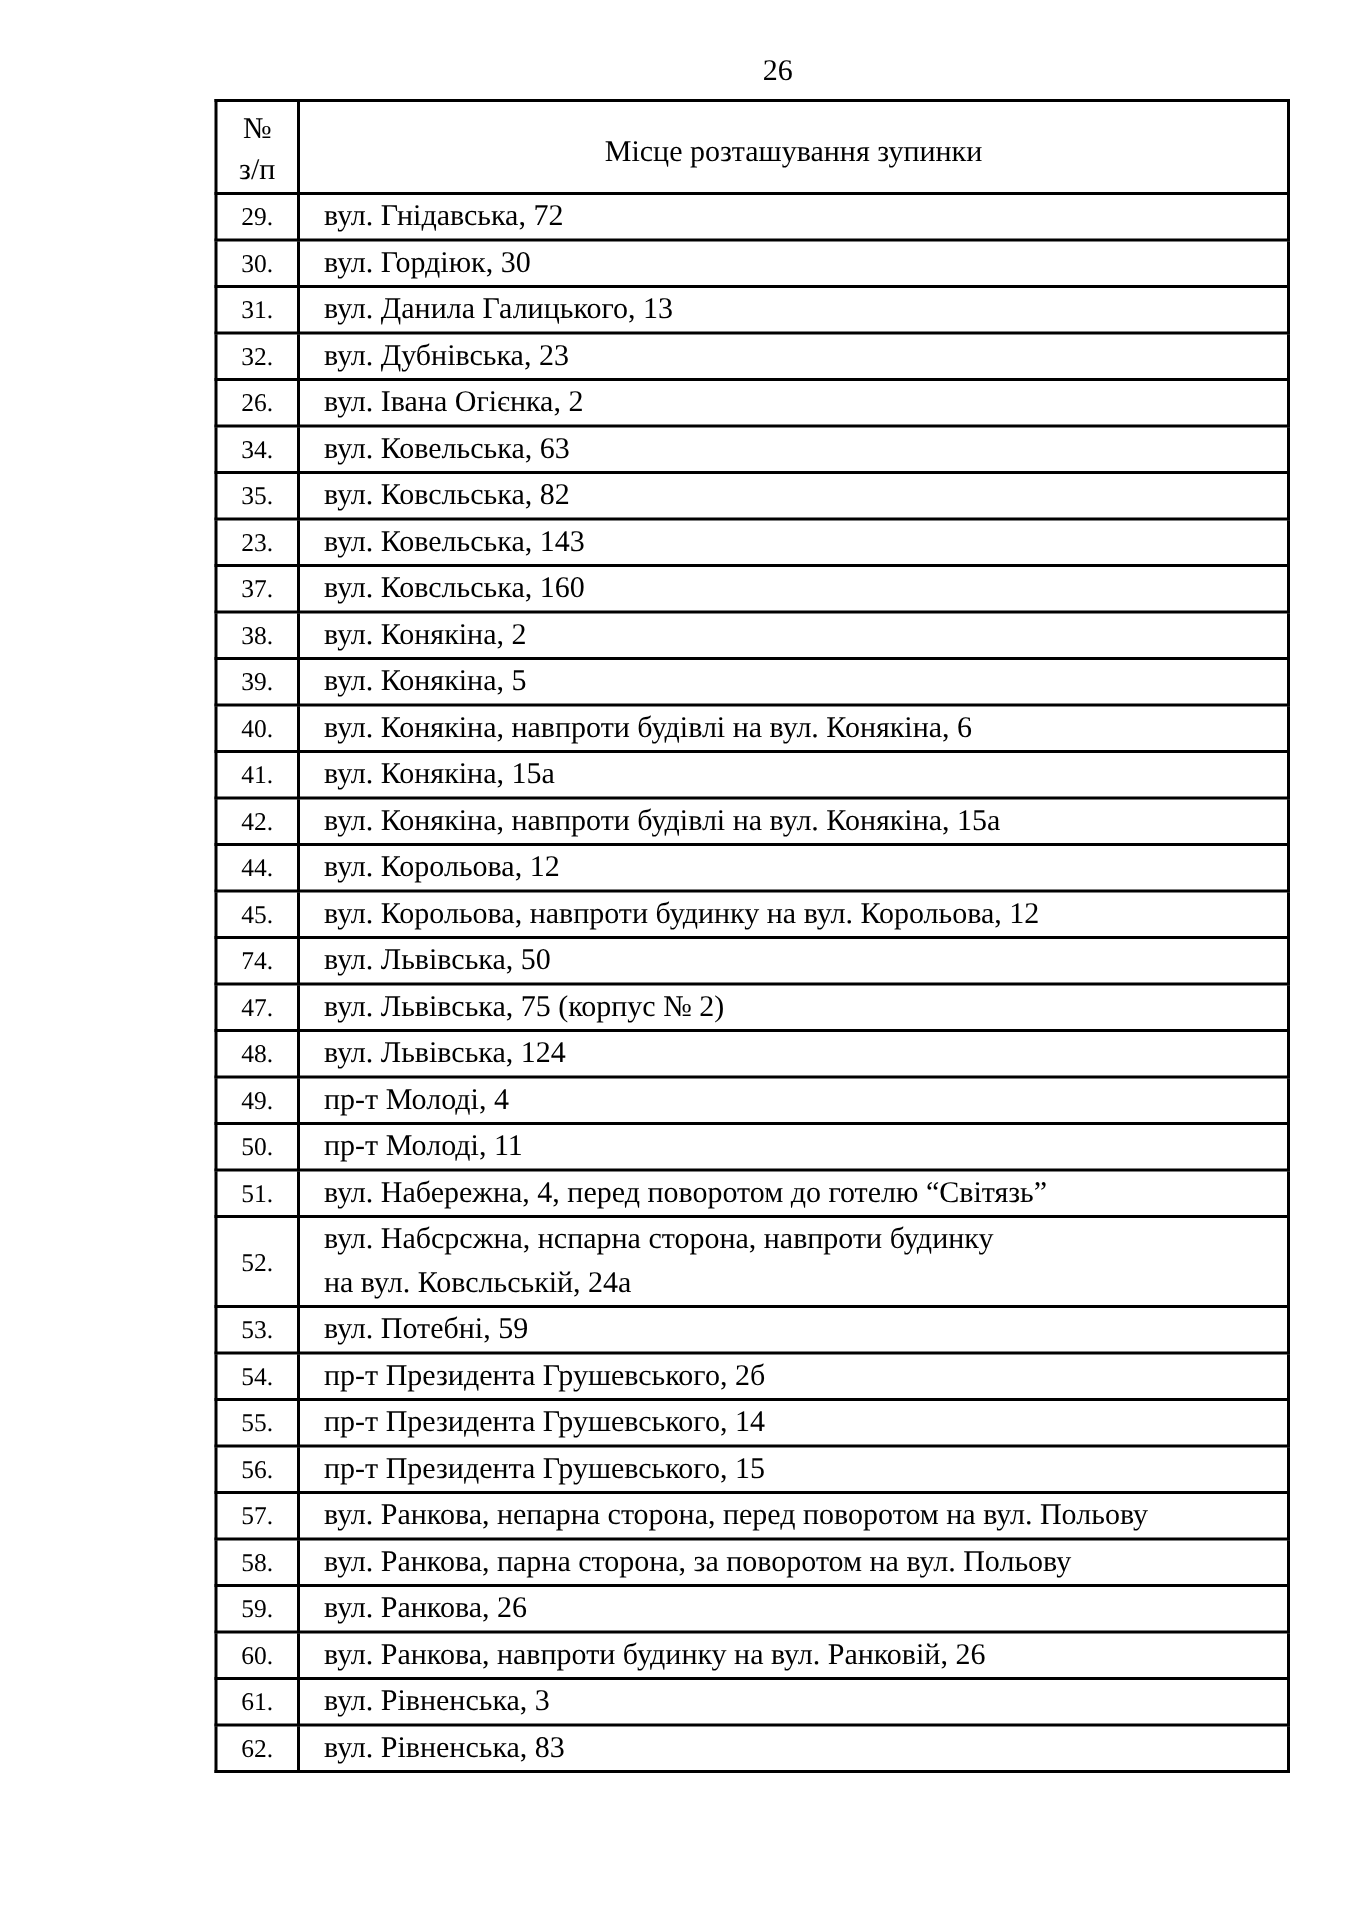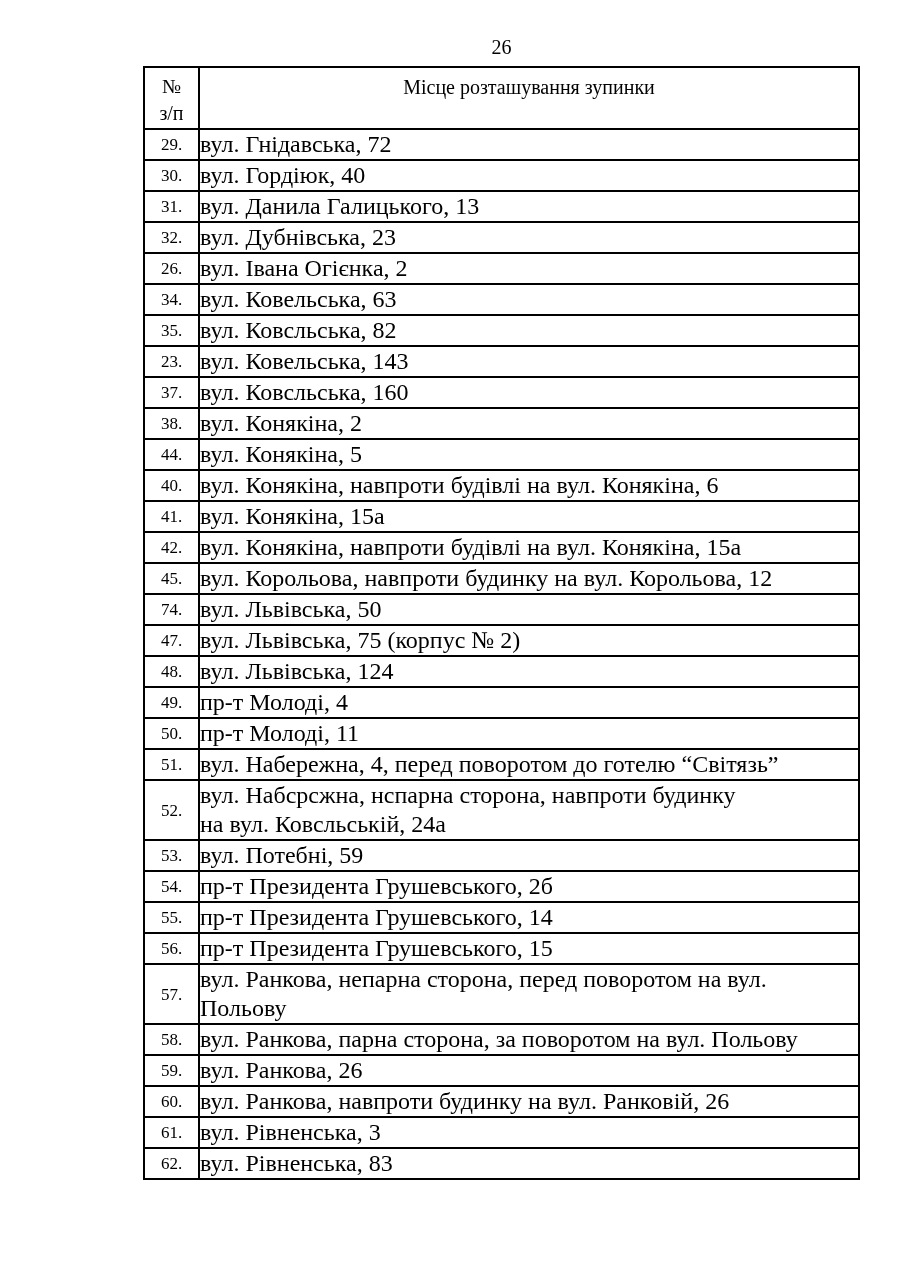--- a/index.html
+++ b/index.html
@@ -10,21 +10,21 @@
   body {
     position: relative;
     width: 900px;
     height: 1273px;
     font-family: "Liberation Serif", serif;
     color: #000000;
     overflow: hidden;
   }
   .page-number {
     position: absolute;
-    left: 143px;
+    left: 160px;
     top: 36px;
     width: 717px;
     text-align: center;
     font-size: 20px;
   }
   table.stops-table {
     position: absolute;
     left: 143px;
     top: 66px;
     width: 717px;
@@ -43,35 +43,35 @@
     font-size: 20px;
     text-align: center;
     vertical-align: top;
     padding-top: 5px;
     line-height: 27px;
   }
   th.col-place {
     font-size: 20px;
     text-align: center;
     vertical-align: top;
-    padding-top: 6px;
+    padding-top: 20px;
     line-height: 27px;
   }
   td.cell-num {
     height: 29px;
     font-size: 17px;
     text-align: center;
     vertical-align: middle;
     padding: 0;
     line-height: 29px;
   }
   td.cell-place {
-    font-size: 24px;
+    font-size: 20px;
     vertical-align: middle;
-    padding: 0 6px 0 0;
+    padding: 0 6px 0 16px;
     line-height: 29px;
     white-space: pre-line;
   }
 </style>
 </head>
 <body>
 
 <div class="page-number">26</div>
 
 <table class="stops-table">
@@ -85,21 +85,21 @@
     </tr>
   </thead>
   <tbody id="rows">
   <tr>
     <td class="cell-num">29.</td>
     <td class="cell-place">вул. Гнідавська, 72</td>
   </tr>
 
   <tr>
     <td class="cell-num">30.</td>
-    <td class="cell-place">вул. Гордіюк, 40</td>
+    <td class="cell-place">вул. Гордіюк, 30</td>
   </tr>
 
   <tr>
     <td class="cell-num">31.</td>
     <td class="cell-place">вул. Данила Галицького, 13</td>
   </tr>
 
   <tr>
     <td class="cell-num">32.</td>
     <td class="cell-place">вул. Дубнівська, 23</td>
@@ -129,40 +129,44 @@
     <td class="cell-num">37.</td>
     <td class="cell-place">вул. Ковсльська, 160</td>
   </tr>
 
   <tr>
     <td class="cell-num">38.</td>
     <td class="cell-place">вул. Конякіна, 2</td>
   </tr>
 
   <tr>
-    <td class="cell-num">44.</td>
+    <td class="cell-num">39.</td>
     <td class="cell-place">вул. Конякіна, 5</td>
   </tr>
 
   <tr>
     <td class="cell-num">40.</td>
     <td class="cell-place">вул. Конякіна, навпроти будівлі на вул. Конякіна, 6</td>
   </tr>
 
   <tr>
     <td class="cell-num">41.</td>
     <td class="cell-place">вул. Конякіна, 15а</td>
   </tr>
 
   <tr>
     <td class="cell-num">42.</td>
     <td class="cell-place">вул. Конякіна, навпроти будівлі на вул. Конякіна, 15а</td>
   </tr>
 
 
+  <tr>
+    <td class="cell-num">44.</td>
+    <td class="cell-place">вул. Корольова, 12</td>
+  </tr>
 
   <tr>
     <td class="cell-num">45.</td>
     <td class="cell-place">вул. Корольова, навпроти будинку на вул. Корольова, 12</td>
   </tr>
 
   <tr>
     <td class="cell-num">74.</td>
     <td class="cell-place">вул. Львівська, 50</td>
   </tr>

